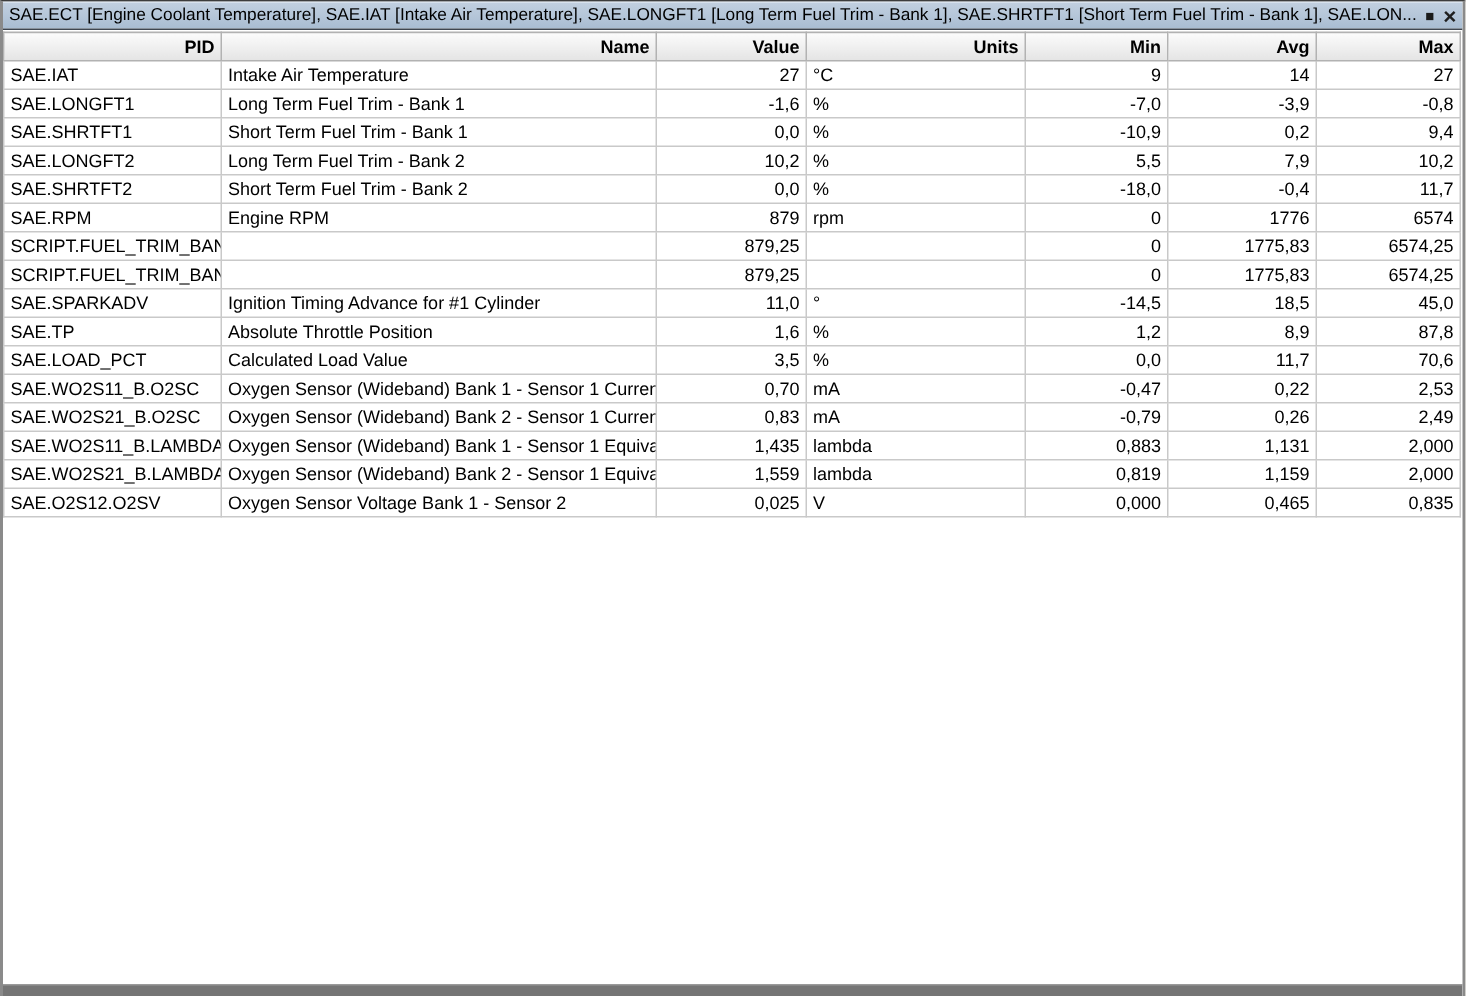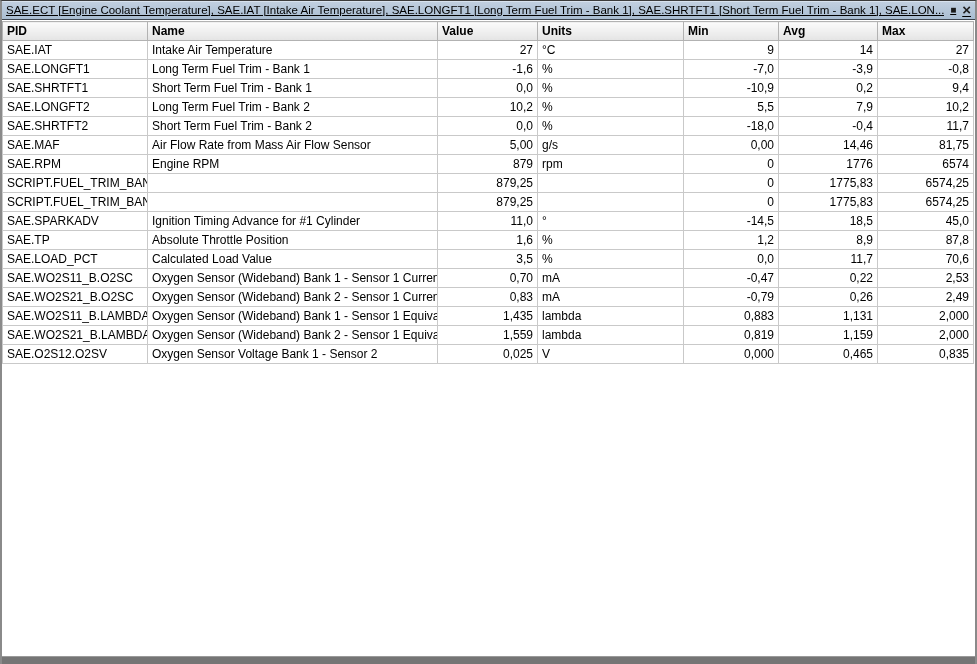--- a/index.html
+++ b/index.html
@@ -16,26 +16,25 @@
     font-family: "Liberation Sans", "DejaVu Sans", sans-serif;
     overflow: hidden;
   }
 
   .titlebar {
     height: 19px;
     background: linear-gradient(#c2d0e0, #a9bdd2);
     box-shadow: inset 0 1px 0 #d8e2ee;
     border-bottom: 1px solid #3e4650;
     display: flex;
-    align-items: center;
+    align-items: flex-end;
     padding: 0 4px 0 4px;
     color: #000;
     font-size: 11.5px;
     line-height: 18px;
-    text-decoration: underline;
   }
   .titlebar .title {
     flex: 1 1 auto;
     white-space: nowrap;
     overflow: hidden;
   }
   .tb-controls {
     flex: 0 0 auto;
     display: flex;
     align-items: center;
@@ -61,21 +60,21 @@
     table-layout: fixed;
     width: 971px;
     margin: 1px 0 0 0;
     font-size: 12px;
     color: #000;
   }
   table.grid th {
     height: 19px;
     padding: 0 4px;
     font-weight: bold;
-    text-align: left;
+    text-align: right;
     background: linear-gradient(#fbfbfb, #e4e4e4);
     border: 1px solid #b2b2b2;
     white-space: nowrap;
     overflow: hidden;
   }
   table.grid td {
     height: 19px;
     padding: 0 4px;
     border: 1px solid #c9c9c9;
     background: #ffffff;
@@ -169,29 +168,20 @@
         <tr>
           <td class="al">SAE.SHRTFT2</td>
           <td class="al">Short Term Fuel Trim - Bank 2</td>
           <td class="ar">0,0</td>
           <td class="al">%</td>
           <td class="ar">-18,0</td>
           <td class="ar">-0,4</td>
           <td class="ar">11,7</td>
         </tr>
         <tr>
-          <td class="al">SAE.MAF</td>
-          <td class="al">Air Flow Rate from Mass Air Flow Sensor</td>
-          <td class="ar">5,00</td>
-          <td class="al">g/s</td>
-          <td class="ar">0,00</td>
-          <td class="ar">14,46</td>
-          <td class="ar">81,75</td>
-        </tr>
-        <tr>
           <td class="al">SAE.RPM</td>
           <td class="al">Engine RPM</td>
           <td class="ar">879</td>
           <td class="al">rpm</td>
           <td class="ar">0</td>
           <td class="ar">1776</td>
           <td class="ar">6574</td>
         </tr>
         <tr>
           <td class="al">SCRIPT.FUEL_TRIM_BANK1</td>

